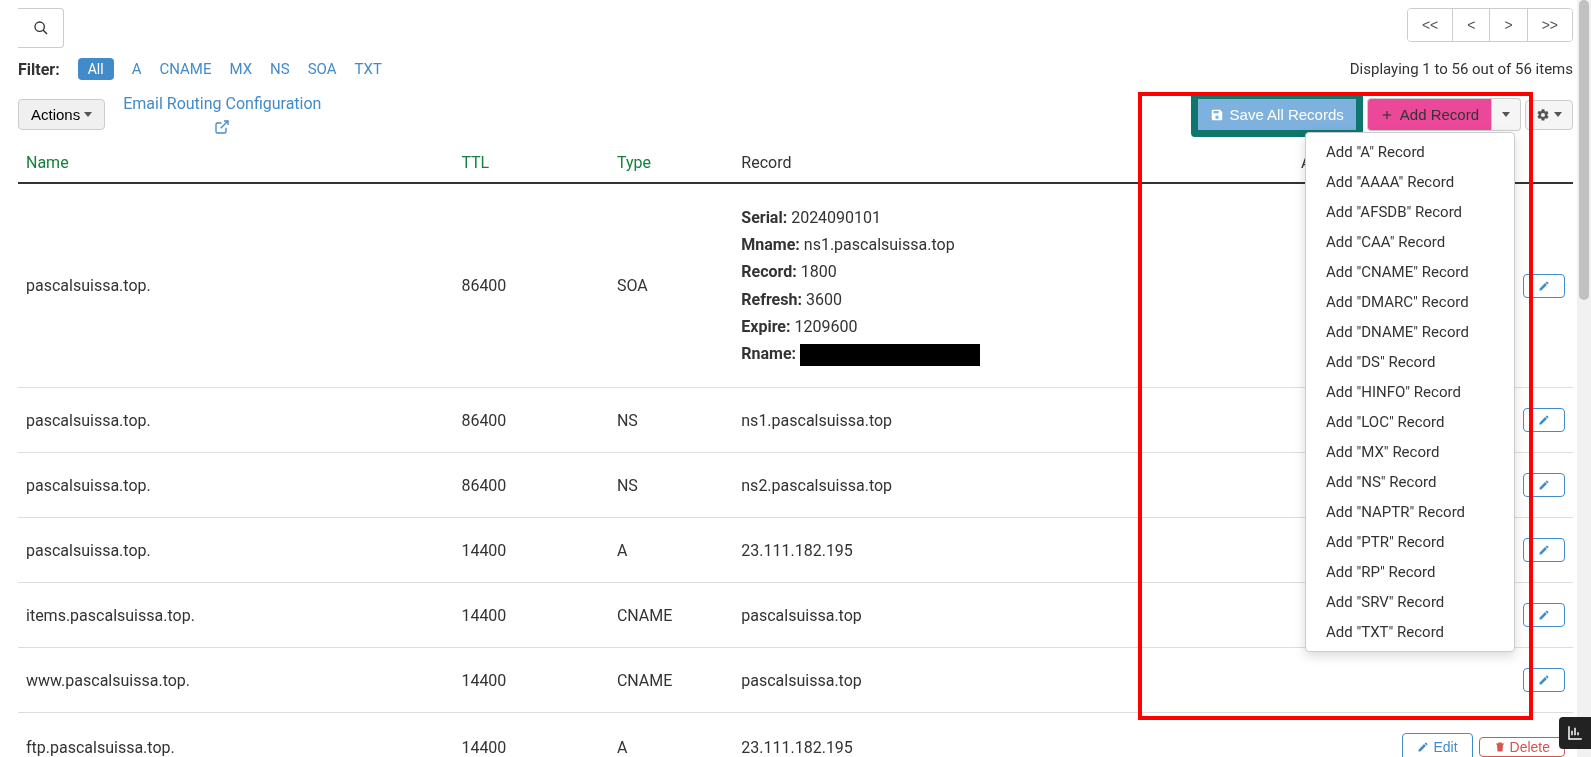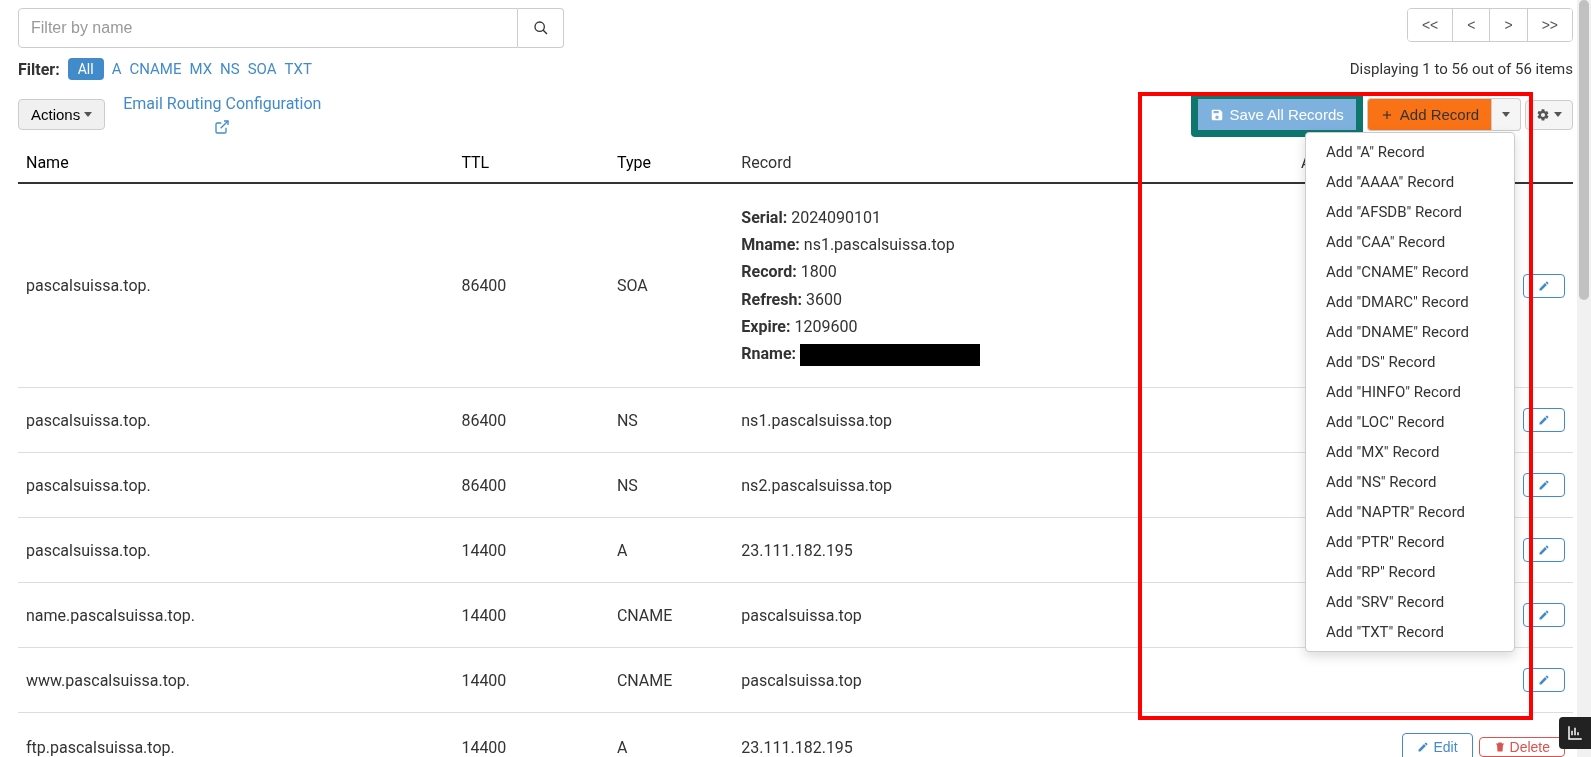--- a/index.html
+++ b/index.html
@@ -30,21 +30,21 @@
   position: absolute; right: 0; top: 0;
   display: inline-flex; border: 1px solid #ccc; border-radius: 4px; overflow: hidden;
 }
 .pager-btn {
   padding: 8px 14px; background: #fff; border: none; border-left: 1px solid #ccc;
   cursor: pointer; font-size: 14px; color: #555;
 }
 .pager-btn:first-child { border-left: none; }
 
 
-.filter-row { display: flex; align-items: center; gap: 8px; margin-bottom: 6px; position: relative; }
+.filter-row { display: flex; align-items: center; gap: 18px; margin-bottom: 6px; position: relative; }
 .filter-label { font-weight: bold; font-size: 16px; }
 .filter-all {
   background: #428bca; color: #fff; padding: 3px 10px; border-radius: 4px;
   font-size: 14px; cursor: pointer;
 }
 .filter-link { color: #428bca; font-size: 15px; cursor: pointer; text-decoration: none; }
 .display-count { position: absolute; right: 0; font-size: 15px; color: #333; }
 
 
 .actions-row { display: flex; align-items: center; gap: 18px; margin-top: 14px; margin-bottom: 8px; position: relative; }
@@ -54,21 +54,21 @@
 }
 .caret-down { display: inline-block; width: 0; height: 0; border-left: 4px solid transparent; border-right: 4px solid transparent; border-top: 5px solid #555; }
 .email-link { color: #428bca; font-size: 16px; cursor: pointer; display: inline-flex; align-items: center; gap: 6px; flex-direction: column; }
 
 .right-btns { position: absolute; right: 0; display: flex; gap: 4px; align-items: center; }
 .save-btn {
   padding: 7px 12px; background: #7fb1df; color: #fff; border: 7px solid #0f766e;
   border-radius: 4px; cursor: pointer; font-size: 15px; display: inline-flex; align-items: center; gap: 6px;
 }
 .add-btn {
-  padding: 7px 12px; background: #f97316; border: 1px solid #ccc; border-radius: 4px 0 0 4px;
+  padding: 7px 12px; background: #ec4899; border: 1px solid #ccc; border-radius: 4px 0 0 4px;
   cursor: pointer; font-size: 15px; display: inline-flex; align-items: center; gap: 6px; color: #333;
 }
 .add-toggle {
   padding: 7px 10px; background: #f5f5f5; border: 1px solid #ccc; border-left: none;
   border-radius: 0 4px 4px 0; cursor: pointer; display: inline-flex; align-items: center;
 }
 .gear-btn {
   padding: 7px 10px; background: #f5f5f5; border: 1px solid #ccc; border-radius: 4px;
   cursor: pointer; display: inline-flex; align-items: center; gap: 4px;
 }
@@ -91,21 +91,21 @@
   padding: 4px 0; min-width: 210px; z-index: 100;
 }
 .dropdown-item {
   padding: 6px 20px; font-size: 15px; color: #333; cursor: pointer; white-space: nowrap;
 }
 
 
 .dns-table { width: 100%; border-collapse: collapse; margin-top: 6px; }
 .dns-table thead th {
   text-align: left; padding: 10px 8px; font-weight: normal; font-size: 16px;
-  border-bottom: 2px solid #333; color: #000000; cursor: pointer;
+  border-bottom: 2px solid #333; color: #15803d; cursor: pointer;
 }
 .dns-table thead th.no-sort { color: #333; cursor: default; }
 .dns-table tbody td {
   padding: 20px 8px; border-bottom: 1px solid #ddd; font-size: 16px; vertical-align: middle;
 }
 .col-name { width: 28%; }
 .col-ttl { width: 10%; }
 .col-type { width: 8%; margin-left: 32px; }
 .col-record { width: 36%; }
 .col-actions { width: 18%; text-align: right; }
@@ -145,21 +145,20 @@
 </head>
 <body>
 
 <div class="scrollbar-track">
   <div class="scrollbar-thumb"></div>
 </div>
 
 <div class="container">
 
   <div class="search-row">
-    <input class="filter-input" type="text" placeholder="Filter by name" style="">
     <button class="search-btn">
       <svg viewBox="0 0 24 24" fill="none" stroke="#333" stroke-width="2">
           <circle cx="10" cy="10" r="7"></circle>
           <line x1="21" y1="21" x2="15" y2="15"></line>
         </svg>
     </button>
     <div class="pager-group">
       <button class="pager-btn">&lt;&lt;</button>
       <button class="pager-btn">&lt;</button>
       <button class="pager-btn">&gt;</button>
@@ -294,21 +293,21 @@
           <td>14400</td>
           <td>A</td>
           <td>23.111.182.195</td>
           <td class="row-actions"><button class="edit-btn">
               <svg width="12" height="12" viewBox="0 0 24 24" fill="#428bca">
                 <path d="M3 17.25V21h3.75L17.81 9.94l-3.75-3.75L3 17.25zM20.71 7.04a1 1 0 0 0 0-1.41l-2.34-2.34a1 1 0 0 0-1.41 0l-1.83 1.83 3.75 3.75 1.83-1.83z"></path>
               </svg>
             </button></td>
         </tr>
         <tr>
-          <td>name.pascalsuissa.top.</td>
+          <td>items.pascalsuissa.top.</td>
           <td>14400</td>
           <td>CNAME</td>
           <td>pascalsuissa.top</td>
           <td class="row-actions"><button class="edit-btn">
               <svg width="12" height="12" viewBox="0 0 24 24" fill="#428bca">
                 <path d="M3 17.25V21h3.75L17.81 9.94l-3.75-3.75L3 17.25zM20.71 7.04a1 1 0 0 0 0-1.41l-2.34-2.34a1 1 0 0 0-1.41 0l-1.83 1.83 3.75 3.75 1.83-1.83z"></path>
               </svg>
             </button></td>
         </tr>
         <tr>

